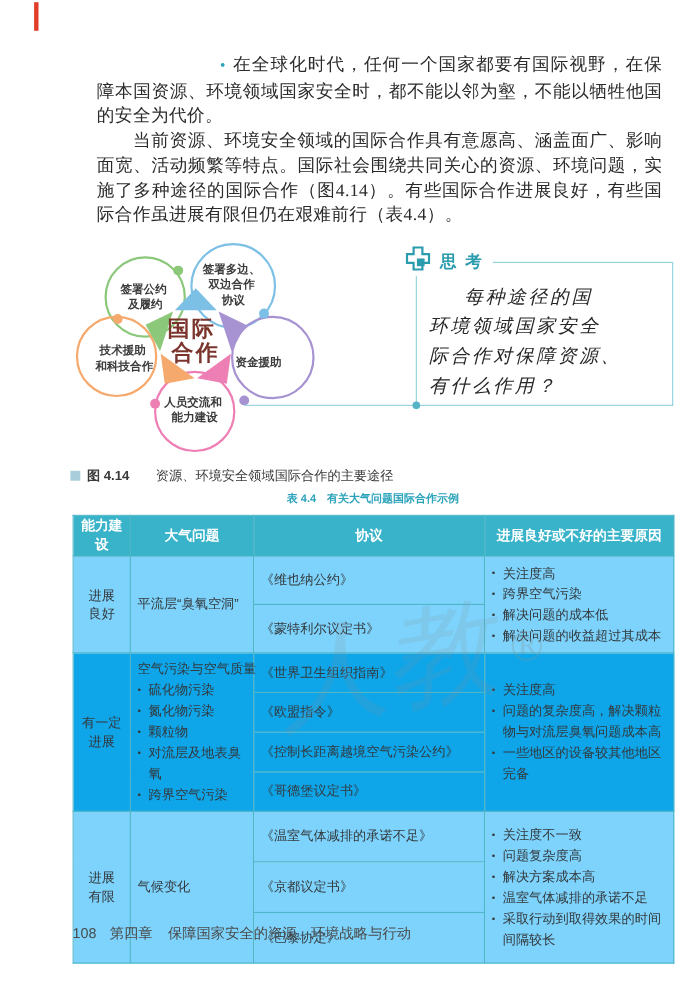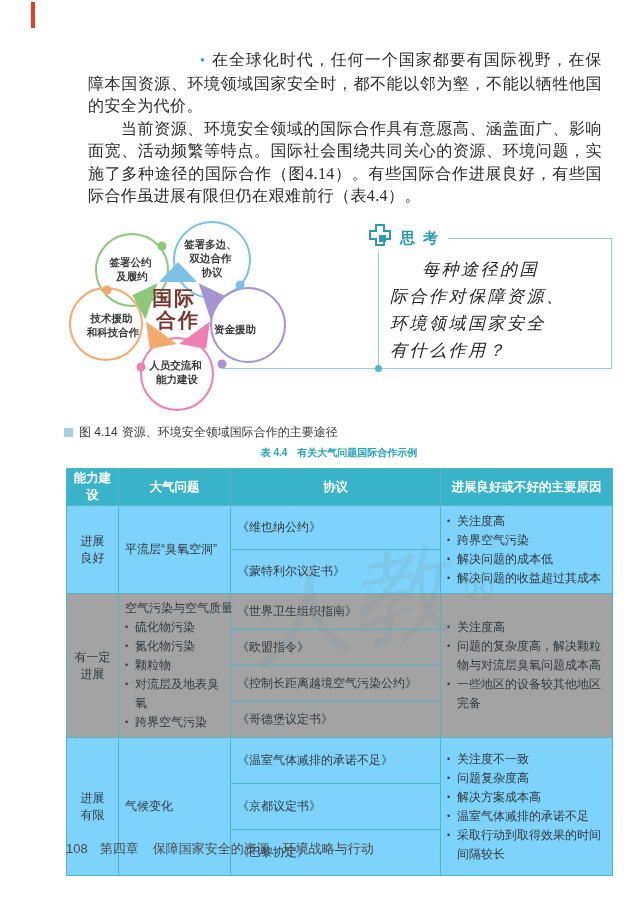--- a/index.html
+++ b/index.html
@@ -17,21 +17,21 @@
   .intro .p2 { text-indent:33px; }
   .bullet-dot { color:#2ba4ba; font-size:14px; padding-right:6px; }
 
   
   .diagram { position:absolute; left:58px; top:216px; }
   .petal-label { font-family:"Liberation Sans", sans-serif; font-size:10.5px; font-weight:600; fill:#3b3b3b; }
   .center-text { font-family:"Liberation Sans", sans-serif; font-size:20px; font-weight:bold; letter-spacing:2px; }
 
   .fig-caption { position:absolute; left:64px; top:424px; font-size:12px; color:#3a3a3a; }
   .cap-square { display:inline-block; width:9px; height:9px; background:#a9cddb; margin-right:6px; vertical-align:-1px; }
-  .cap-label { font-weight:normal; margin-right:4px; }
+  .cap-label { font-weight:bold; margin-right:24px; }
 
   
   .tb-line { position:absolute; background:#8fd0dc; }
   .tb-dot  { position:absolute; width:7px; height:7px; border-radius:50%; background:#56b4c6; }
   .think-icon { position:absolute; left:366px; top:222px; }
   .think-title { position:absolute; left:400px; top:229px; font-size:15px; font-weight:bold;
                  color:#2b9cae; letter-spacing:8px; }
   .think-text { position:absolute; left:390px; top:256px; width:218px;
                 font-family:Liberation Sans, sans-serif; font-style:italic;
                 font-size:17px; line-height:27px; letter-spacing:2.5px; color:#262626; }
@@ -40,21 +40,21 @@
   
   .tbl-title { position:absolute; left:66px; top:446px; width:546px; text-align:center;
                font-size:10px; font-weight:bold; color:#2aa3bb; }
   table.coop { position:absolute; left:66px; top:468px; width:546px;
                border-collapse:collapse; table-layout:fixed; }
   table.coop th, table.coop td { border:1px solid #4fb6c8; }
   table.coop th { background:#38b3c9; color:#fff; font-size:12.5px; font-weight:bold;
                   height:26px; padding:1px; text-align:center; }
   table.coop td { font-size:12px; color:#33393d; padding:2px 6px; vertical-align:middle; }
   tr.g-light td { background:#7dd3fc; }
-  tr.g-mid td   { background:#a3a3a3; }
+  tr.g-mid td   { background:#0ea5e9; }
   td.progress { text-align:center; line-height:17px; }
   td.problem  { font-size:11.5px; line-height:19px; }
   td.problem .ptitle { white-space:nowrap; }
   td.agree { padding-left:8px; }
   td.g1h { height:39px; } td.g2h { height:31px; } td.g3h { height:41px; }
   ul.blist { margin:0; padding:0; list-style:none; }
   ul.blist li { position:relative; padding-left:10px; line-height:19px; }
   ul.blist li::before { content:"•"; position:absolute; left:0; top:0; font-size:9px; }
   td.reasons { font-size:12px; padding:3px 6px 3px 8px; }
 
@@ -136,22 +136,22 @@
     <rect x="13" y="13" width="7" height="7" fill="#2b9cae"></rect>
   </svg>
   <div class="think-title">思考</div>
   <div class="tb-line" style="left:448px; top:238px; width:163px; height:1px;"></div>
   <div class="tb-line" style="left:611px; top:238px; width:1px; height:131px;"></div>
   <div class="tb-line" style="left:222px; top:368px; width:390px; height:1px;"></div>
   <div class="tb-line" style="left:378px; top:251px; width:1px; height:118px;"></div>
   <div class="tb-dot" style="left:375px; top:365px;"></div>
   <div class="think-text">
     <div class="ln1">每种途径的国</div>
+    <div>环境领域国家安全</div>
     <div>际合作对保障资源、</div>
-    <div>环境领域国家安全</div>
     <div>有什么作用？</div>
   </div>
 
   <div class="tbl-title">表 4.4　有关大气问题国际合作示例</div>
 
   <table class="coop">
     <colgroup>
         <col style="width:52px">
         <col style="width:112px">
         <col style="width:210px">

